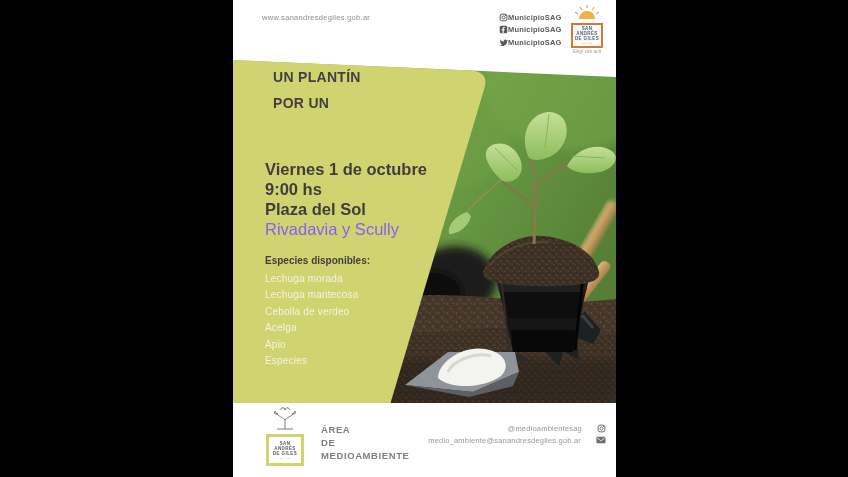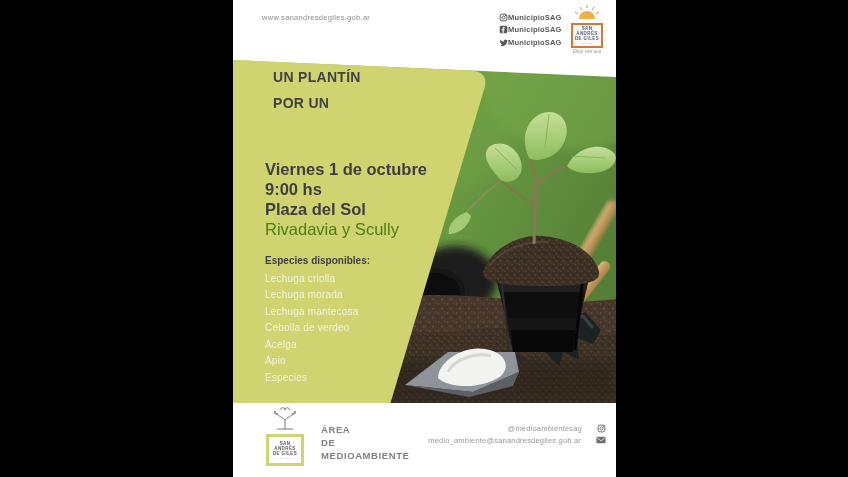--- a/index.html
+++ b/index.html
@@ -18,21 +18,21 @@
   .minilogo .sq{margin:0 auto;width:28px;height:21px;border:2px solid #d0793b;background:#fdfbf7;
      display:flex;flex-direction:column;justify-content:center;}
   .sq-line{font-size:4.5px;font-weight:bold;color:#4f5d7e;letter-spacing:.4px;line-height:5px;}
   .sq-dash{font-size:3.5px;color:#c08a4e;line-height:4px;}
   .tagline{font-size:4.5px;color:#9a9a9a;font-style:italic;margin-top:1px;}
 
   
   .title{left:40px;top:64px;width:230px;font-size:14px;line-height:26px;font-weight:bold;
          color:#414042;letter-spacing:.3px;}
   .when{left:32px;top:159px;font-size:16.5px;line-height:20px;font-weight:bold;color:#3f3e3e;}
-  .when .addr{font-weight:normal;color:#4d7c0f;}
+  .when .addr{font-weight:normal;color:#8b5cf6;}
   .species{left:32px;top:253px;font-size:10px;line-height:16.5px;}
   .species .head{font-weight:bold;color:#3f3e3e;margin-bottom:1px;}
   .species .item{color:#f2f3e2;letter-spacing:.2px;}
 
   
   .footer-logo{left:24px;top:406px;width:56px;text-align:center;}
   .footer-sq{margin:0 auto;width:32px;height:26px;border:3px solid #cfd470;background:#fff;
      display:flex;flex-direction:column;justify-content:center;}
   .footer-sq .sq-line{color:#5a5b5e;}
   .footer-sq .sq-dash{color:#9a9b6a;}
@@ -207,21 +207,20 @@
 
     <div class="txt when">
       <div>Viernes 1 de octubre</div>
       <div>9:00 hs</div>
       <div>Plaza del Sol</div>
       <div class="addr">Rivadavia y Scully</div>
     </div>
 
     <div class="txt species">
       <div class="head">Especies disponibles:</div>
-      <div class="item">Lechuga criolla</div>
       <div class="item">Lechuga morada</div>
       <div class="item">Lechuga mantecosa</div>
       <div class="item">Cebolla de verdeo</div>
       <div class="item">Acelga</div>
       <div class="item">Apio</div>
       <div class="item">Especies</div>
     </div>
 
     <div class="txt footer-logo">
       <svg width="36" height="24" viewBox="0 0 36 24">

